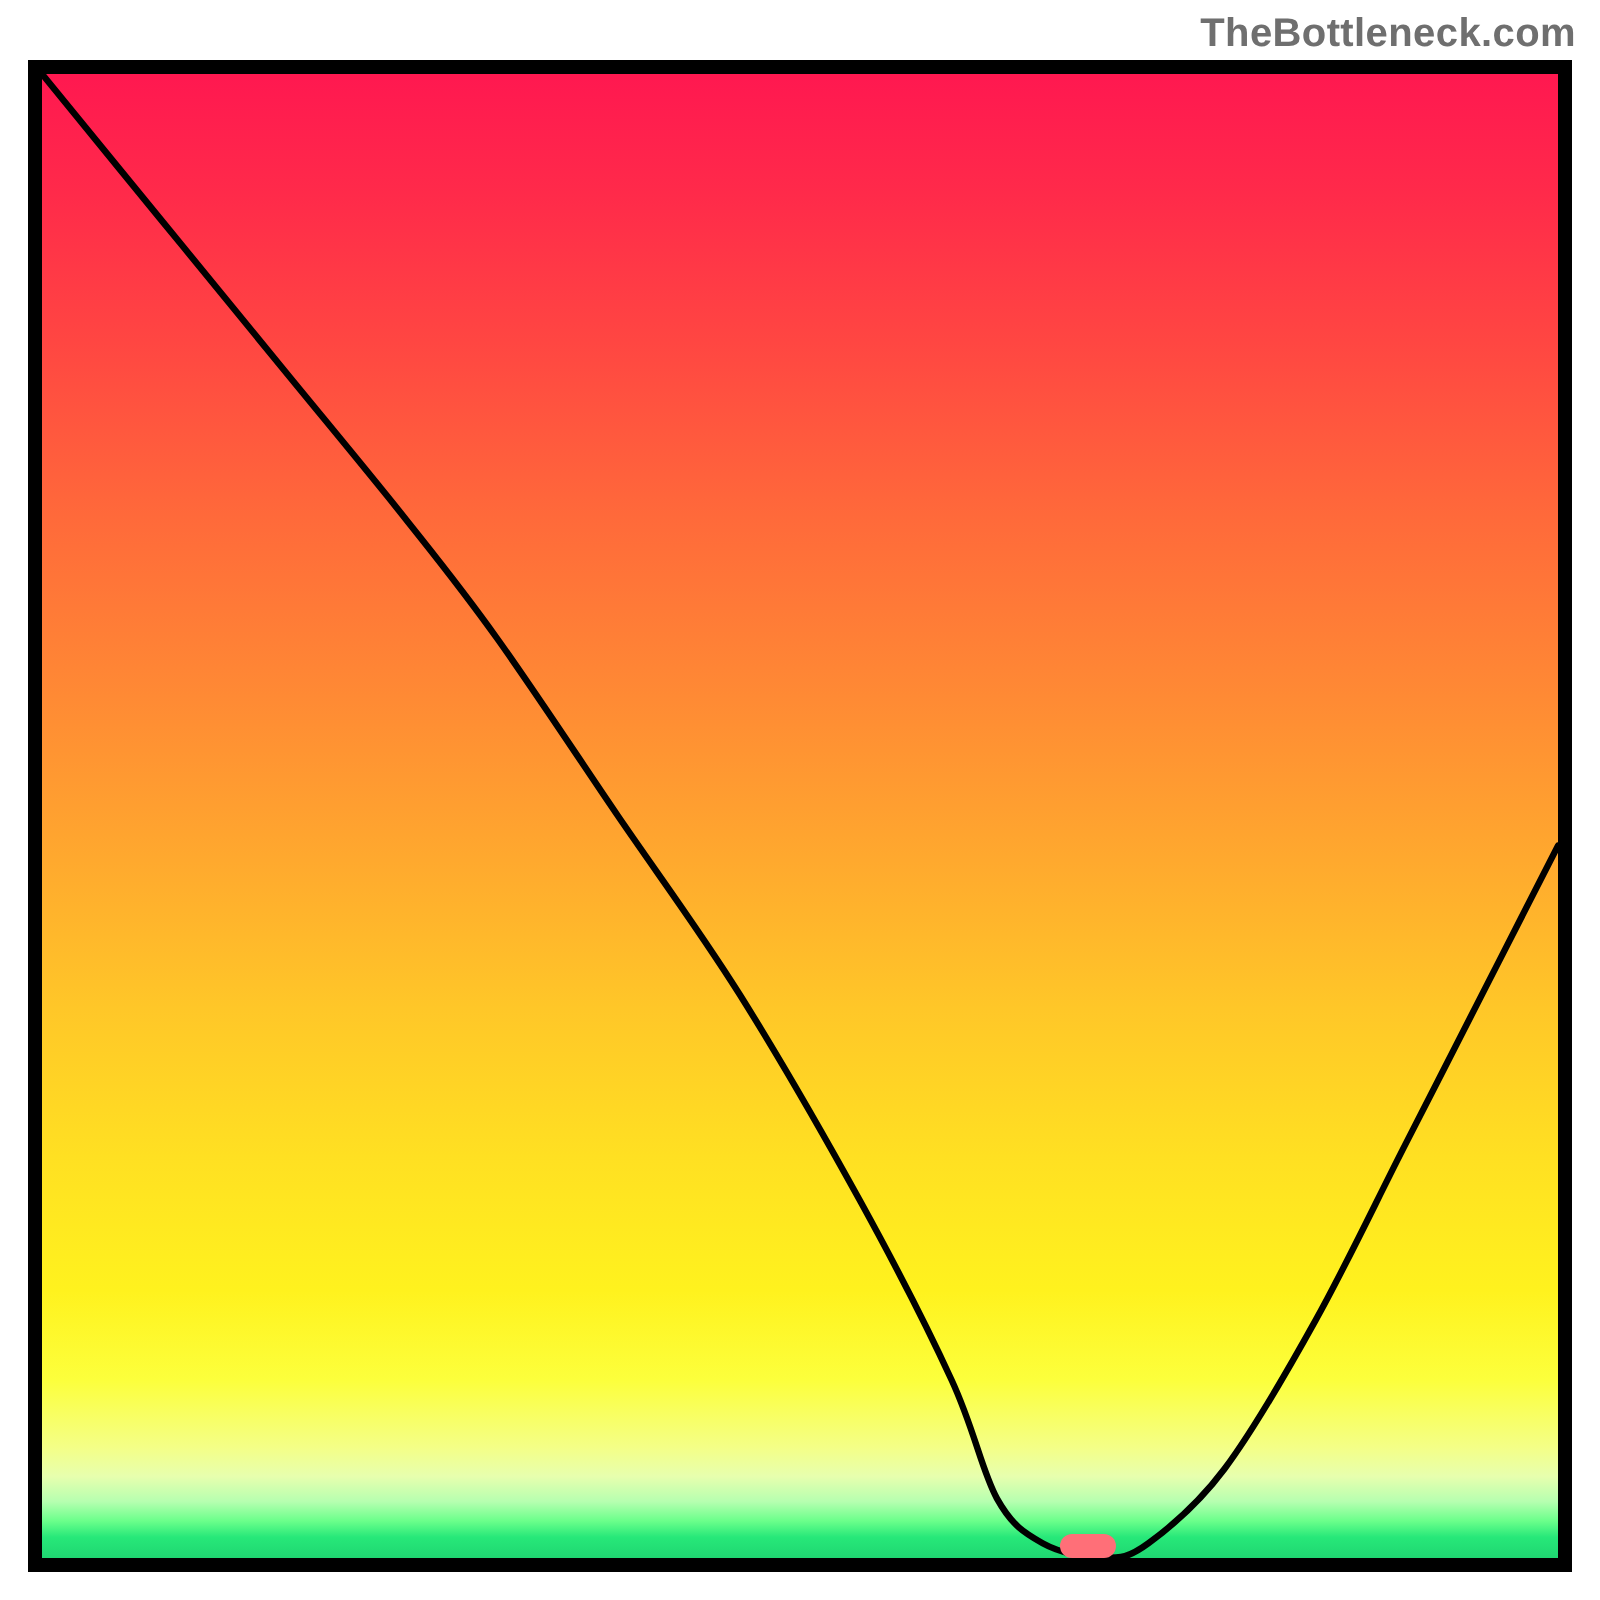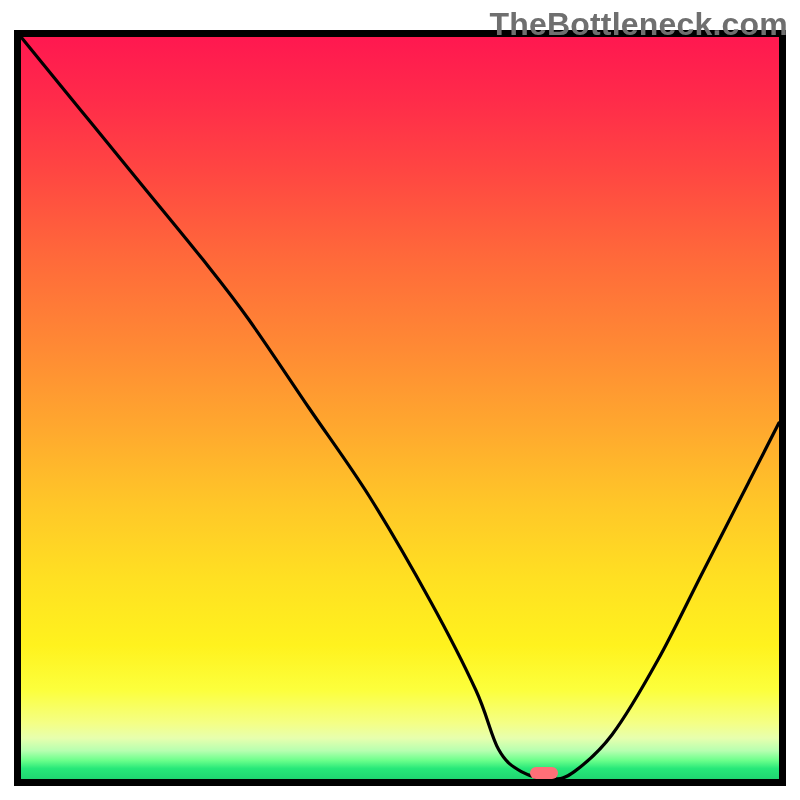--- a/index.html
+++ b/index.html
@@ -16,21 +16,21 @@
     position: relative;
     width: 800px;
     height: 800px;
   }
 
   .watermark {
     position: absolute;
     top: 6px;
     right: 12px;
     color: #6f6f6f;
-    font-size: 32px;
+    font-size: 20px;
     font-weight: 600;
     letter-spacing: 0.2px;
     z-index: 30;
   }
 
   
   .plot {
     position: absolute;
     left: 14px;
     top: 30px;

